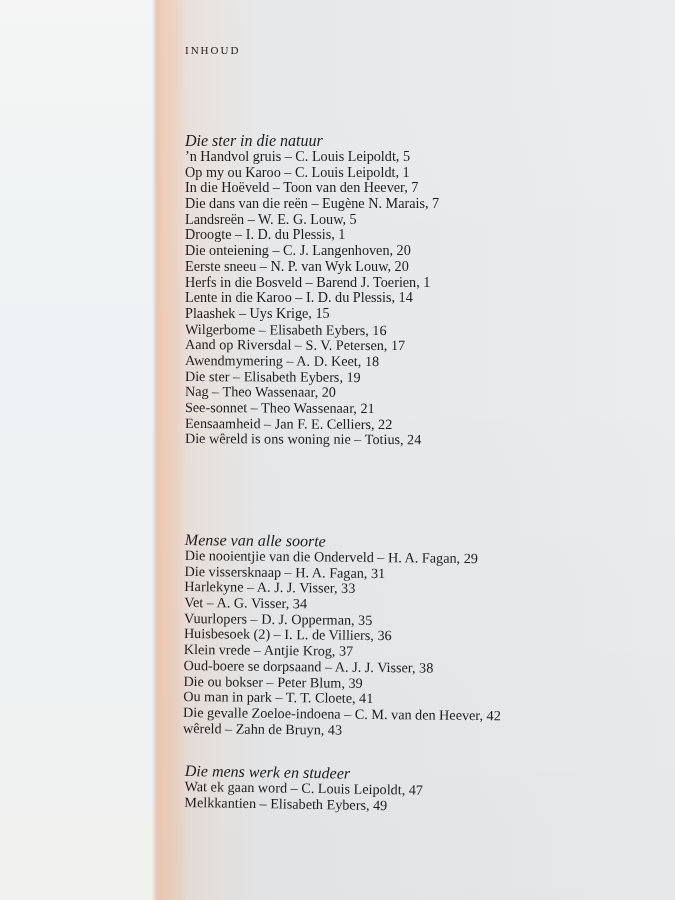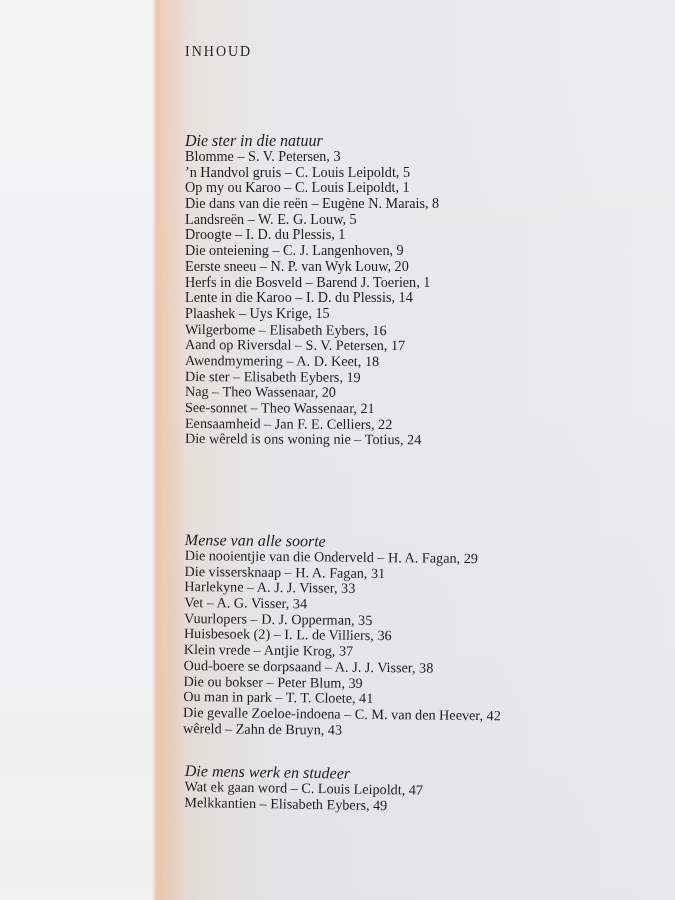--- a/index.html
+++ b/index.html
@@ -46,21 +46,21 @@
     }
     .content {
       position: absolute;
       left: 185px; top: 0;
       width: 480px;
       color: #1c1a1c;
     }
     .heading {
       position: absolute;
       left: 0; top: 44px;
-      font-size: 14px;
+      font-size: 11px;
       letter-spacing: 2px;
       font-variant: small-caps;
       color: #262326;
     }
     .section {
       position: absolute;
       left: 0;
     }
     .section-title {
       font-style: italic;
@@ -88,27 +88,27 @@
 <div class="left-page"></div>
 <div class="right-page"></div>
 <div class="gutter"></div>
 <div class="page-shade"></div>
 
 <div class="content">
   <div class="heading">INHOUD</div>
 
   <div class="section sec1">
     <div class="section-title">Die ster in die natuur</div>
-    <div class="entry">Blomme – S. V. Petersen, 3</div>
     <div class="entry">’n Handvol gruis – C. Louis Leipoldt, 5</div>
     <div class="entry">Op my ou Karoo – C. Louis Leipoldt, 1</div>
-    <div class="entry">Die dans van die reën – Eugène N. Marais, 8</div>
+    <div class="entry">In die Hoëveld – Toon van den Heever, 7</div>
+    <div class="entry">Die dans van die reën – Eugène N. Marais, 7</div>
     <div class="entry">Landsreën – W. E. G. Louw, 5</div>
     <div class="entry">Droogte – I. D. du Plessis, 1</div>
-    <div class="entry">Die onteiening – C. J. Langenhoven, 9</div>
+    <div class="entry">Die onteiening – C. J. Langenhoven, 20</div>
     <div class="entry">Eerste sneeu – N. P. van Wyk Louw, 20</div>
     <div class="entry">Herfs in die Bosveld – Barend J. Toerien, 1</div>
     <div class="entry">Lente in die Karoo – I. D. du Plessis, 14</div>
     <div class="entry">Plaashek – Uys Krige, 15</div>
     <div class="entry">Wilgerbome – Elisabeth Eybers, 16</div>
     <div class="entry">Aand op Riversdal – S. V. Petersen, 17</div>
     <div class="entry">Awendmymering – A. D. Keet, 18</div>
     <div class="entry">Die ster – Elisabeth Eybers, 19</div>
     <div class="entry">Nag – Theo Wassenaar, 20</div>
     <div class="entry">See-sonnet – Theo Wassenaar, 21</div>

